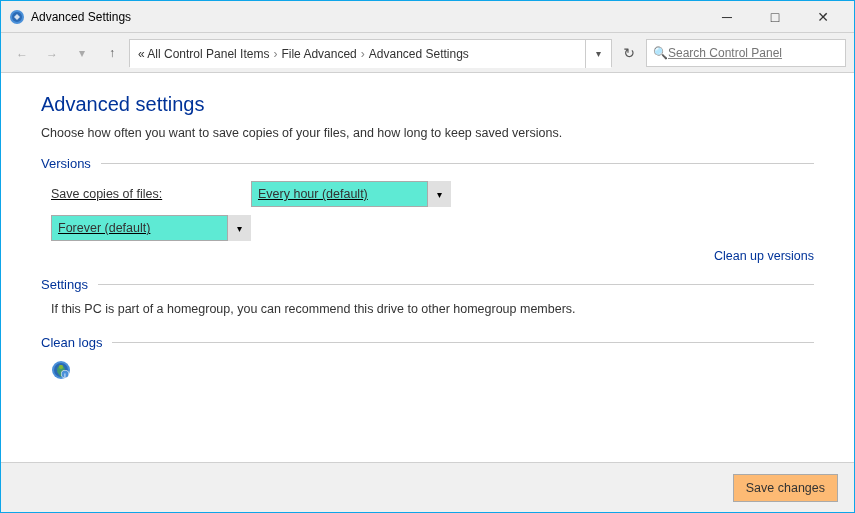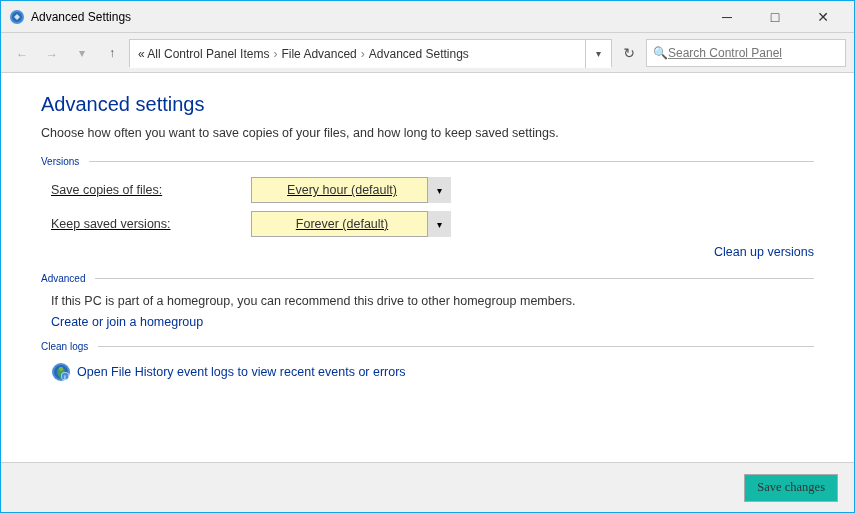--- a/index.html
+++ b/index.html
@@ -184,21 +184,21 @@
     }
 
     .section-header {
       display: flex;
       align-items: center;
       margin-bottom: 10px;
     }
 
     .section-label {
       color: #003399;
-      font-size: 10px;
+      font-size: 13px;
       margin-right: 10px;
       white-space: nowrap;
     }
 
     .section-line {
       flex: 1;
       height: 1px;
       background: #ccc;
     }
 
@@ -220,27 +220,26 @@
       display: flex;
       align-items: center;
       width: 200px;
       position: relative;
     }
 
     .form-select {
       width: 200px;
       height: 26px;
       border: 1px solid #aaa;
-      background: #fef9c3;
+      background: #5eead4;
       font-size: 12.5px;
       padding: 0 24px 0 6px;
       appearance: none;
       cursor: pointer;
       color: #333;
-      text-align: center;
     }
 
     .select-arrow {
       position: absolute;
       right: 0;
       top: 0;
       width: 24px;
       height: 26px;
       background: #e0e0e0;
       border-left: 1px solid #aaa;
@@ -263,21 +262,21 @@
     }
 
     .section-content {
       padding-left: 10px;
       margin-bottom: 12px;
     }
 
     .section-text {
       font-size: 12.5px;
       color: #333;
-      margin-bottom: 6px;
+      margin-bottom: 19px;
     }
 
     .blue-link {
       color: #003399;
       font-size: 12.5px;
       cursor: pointer;
       text-decoration: none;
     }
 
     .event-row {
@@ -311,22 +310,21 @@
       min-width: 90px;
       padding: 0 12px;
       border: 1px solid #aaa;
       background: #e8e8e8;
       font-size: 12.5px;
       cursor: pointer;
       color: #333;
     }
 
     .footer-btn.primary {
-      background: #14b8a6;
-      font-family: Liberation Serif, serif;
+      background: #fdba74;
     }
   </style>
 </head>
 <body>
 
 <div class="window">
 
   <div class="title-bar">
     <div class="title-bar-icon">
       <svg width="16" height="16" viewBox="0 0 16 16">
@@ -372,21 +370,21 @@
 
     <div class="search-box">
       <span class="search-icon-box">🔍</span>
       <input type="text" placeholder="Search Control Panel" style="">
     </div>
   </div>
 
   <div class="content">
 
     <h1 class="page-title">Advanced settings</h1>
-    <p class="subtitle">Choose how often you want to save copies of your files, and how long to keep saved settings.</p>
+    <p class="subtitle">Choose how often you want to save copies of your files, and how long to keep saved versions.</p>
 
     <div class="section-header">
       <span class="section-label">Versions</span>
       <div class="section-line"></div>
     </div>
 
     <div class="form-row">
       <span class="form-label">Save copies of files:</span>
       <div class="form-select-wrap">
         <select class="form-select">
@@ -398,66 +396,63 @@
           <option>Every 3 hours</option>
           <option>Every 6 hours</option>
           <option>Every 12 hours</option>
           <option>Daily</option>
         </select>
         <div class="select-arrow">▾</div>
       </div>
     </div>
 
     <div class="form-row">
-      <span class="form-label">Keep saved versions:</span>
       <div class="form-select-wrap">
         <select class="form-select">
           <option>Forever (default)</option>
           <option>Until space is needed</option>
           <option>1 month</option>
           <option>3 months</option>
           <option>6 months</option>
           <option>9 months</option>
           <option>1 year</option>
           <option>2 years</option>
         </select>
         <div class="select-arrow">▾</div>
       </div>
     </div>
 
     <div style="text-align:right; margin-bottom:14px;">
       <a class="cleanup-link">Clean up versions</a>
     </div>
 
     <div class="section-header">
-      <span class="section-label">Advanced</span>
+      <span class="section-label">Settings</span>
       <div class="section-line"></div>
     </div>
 
     <div class="section-content">
       <p class="section-text">If this PC is part of a homegroup, you can recommend this drive to other homegroup members.</p>
-      <a class="blue-link">Create or join a homegroup</a>
     </div>
 
     <div class="section-header">
       <span class="section-label">Clean logs</span>
       <div class="section-line"></div>
     </div>
 
     <div class="event-row">
       <svg class="event-icon" viewBox="0 0 20 20" width="20" height="20">
         <circle cx="10" cy="10" r="9" fill="#4a90d9"></circle>
         <circle cx="10" cy="10" r="7" fill="#2a6ab5"></circle>
         <circle cx="10" cy="7" r="2" fill="#ffcc00"></circle>
         <path d="M7 7 Q10 3 13 7 Q16 11 10 17 Q4 11 7 7Z" fill="#4caf50" opacity="0.7"></path>
         <circle cx="14" cy="14" r="4" fill="#f5f5f5"></circle>
         <circle cx="14" cy="14" r="3.5" fill="#4a90d9"></circle>
         <text x="14" y="16.5" text-anchor="middle" font-size="5" fill="white" font-weight="bold">i</text>
       </svg>
-      <a class="blue-link">Open File History event logs to view recent events or errors</a>
     </div>
 
   </div>
 
   <div class="footer">
     <button class="footer-btn primary">Save changes</button>
   </div>
 
 </div>
 

